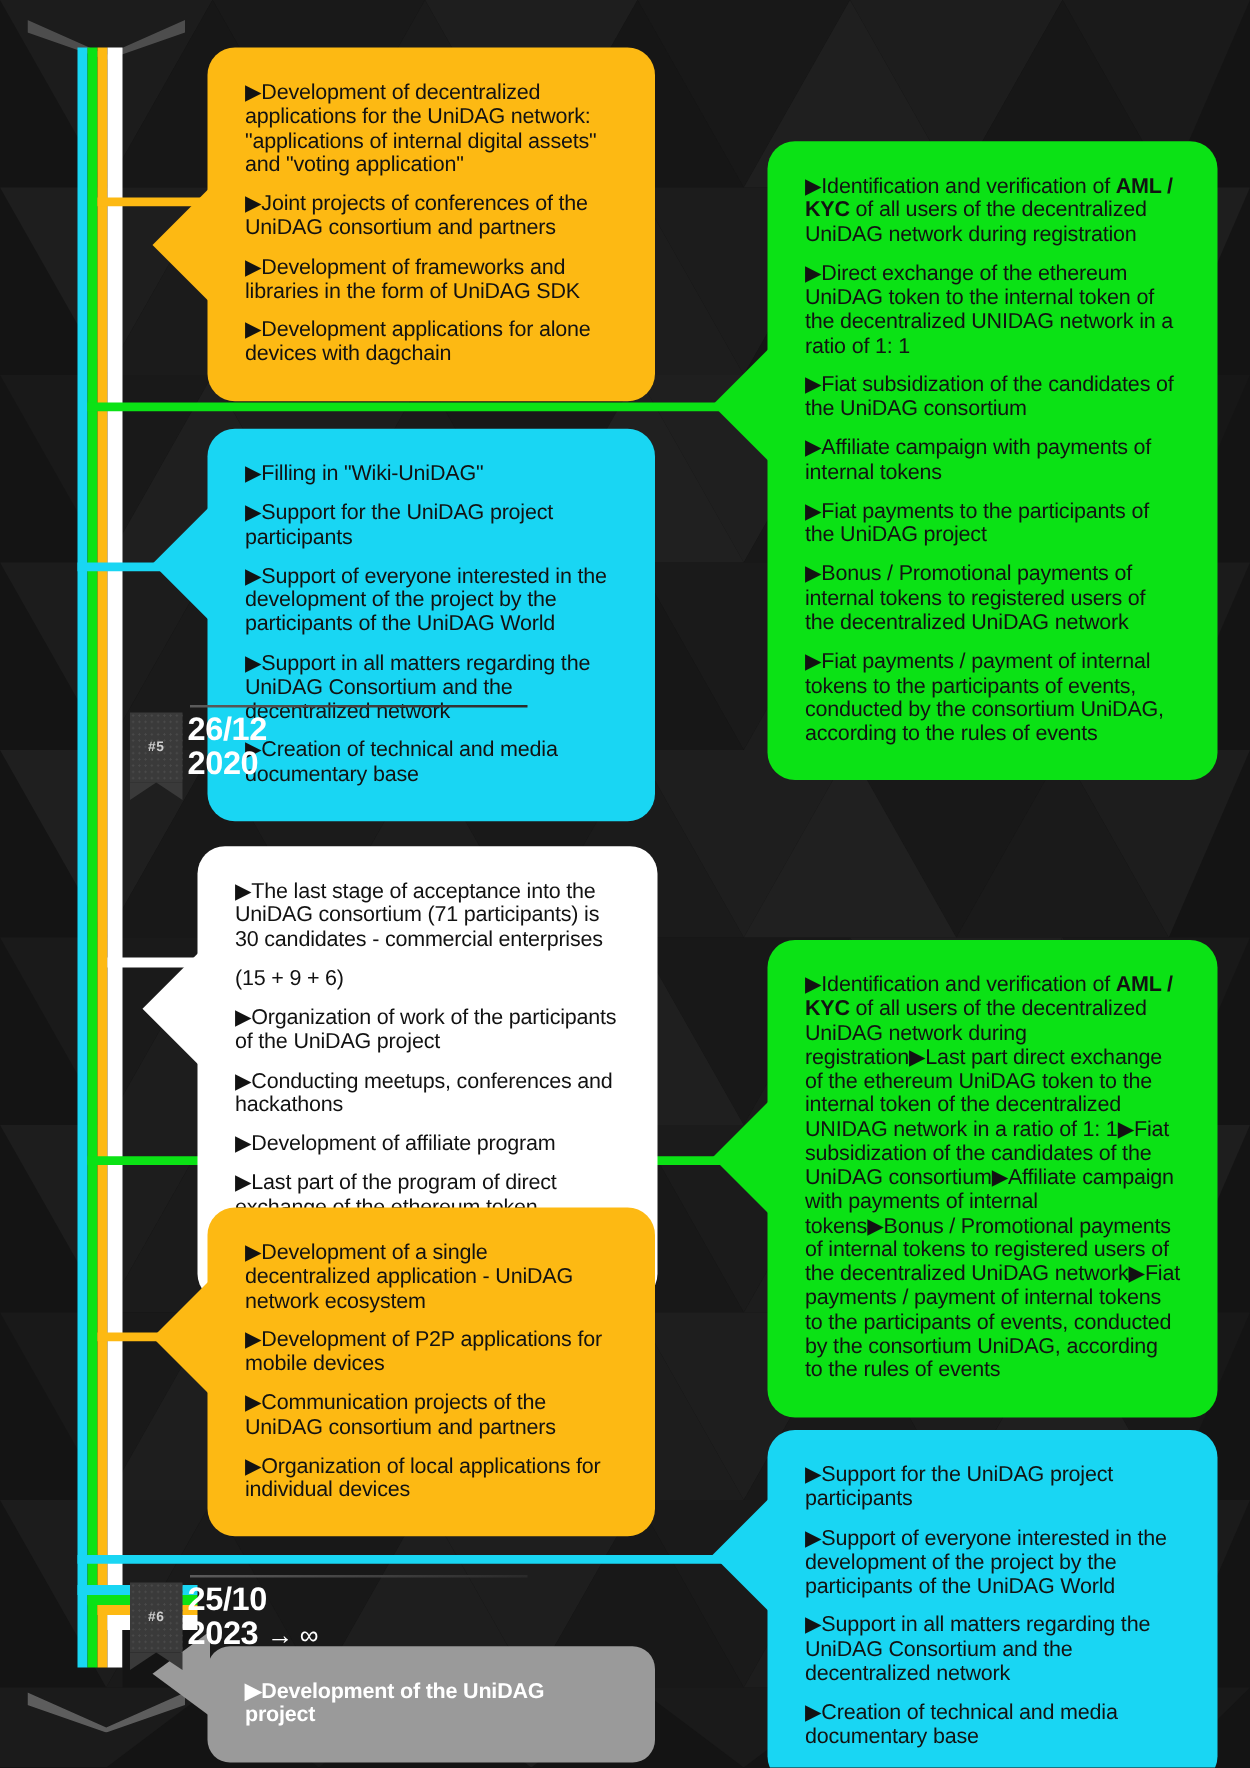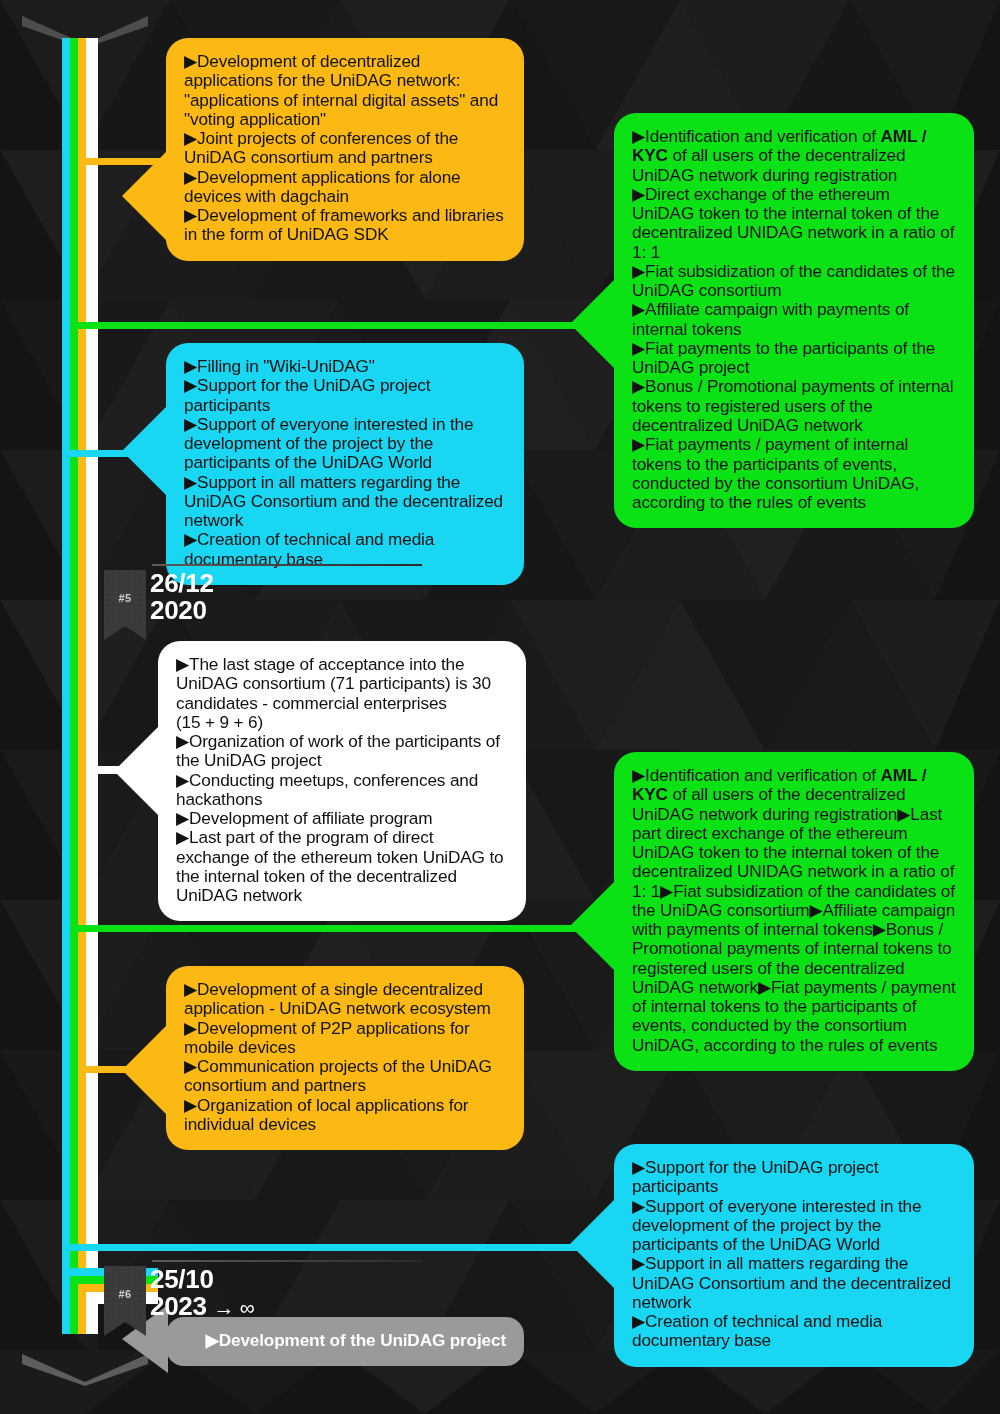--- a/index.html
+++ b/index.html
@@ -41,35 +41,35 @@
   
   .longline { position:absolute; height:7px; left:70px; z-index:4; background:var(--c-green); }
 
   
   .bubble {
     position:absolute; border-radius:22px; z-index:5;
     padding:14px 18px 16px 18px;
     font-size:17.2px; line-height:1.12; color:#121212;
     letter-spacing:-0.15px;
   }
-  .bubble p { margin:0; }
+  .bubble p { margin:12px; }
   .bubble .tail {
     position:absolute; width:0; height:0; z-index:4;
     border-top:46px solid transparent;
     border-bottom:46px solid transparent;
   }
   .bubble.left-tail .tail { left:-44px; border-right:46px solid currentColor; }
 
   .b-orange { background:var(--c-orange); color:var(--c-orange); }
   .b-cyan   { background:var(--c-cyan);   color:var(--c-cyan); }
   .b-green  { background:var(--c-green);  color:var(--c-green); }
   .b-white  { background:var(--c-white);  color:var(--c-white); }
   .b-grey   { background:var(--c-grey);   color:var(--c-grey); }
   .bubble .txt { color:#121212; position:relative; z-index:2; }
-  .b-grey .txt { color:#ffffff; font-weight:bold;text-align:right; }
+  .b-grey .txt { color:#ffffff; font-weight:bold; }
   .bold { font-weight:bold; }
 
   
   .marker { position:absolute; z-index:6; display:flex; align-items:flex-start; }
   .ribbon {
     width:42px; height:56px; background:#3A3A3A; position:relative; flex:none;
     display:flex; align-items:center; justify-content:center;
     background-image:radial-gradient(#4a4a4a 0.9px, transparent 1px);
     background-size:5px 5px;
   }
@@ -247,22 +247,22 @@
 
   <div class="stub" style="left:78px;top:1066px;width:92px;background:var(--c-orange);"></div>
 
   <div class="stub" style="left:62px;top:1244px;width:560px;background:var(--c-cyan);"></div>
 
   <div class="bubble b-orange left-tail" style="left:166px;top:38px;width:358px;">
     <span class="tail" style="top:112px;"></span>
     <div class="txt">
       <p>▶Development of decentralized applications for the UniDAG network: "applications of internal digital assets" and "voting application"</p>
       <p>▶Joint projects of conferences of the UniDAG consortium and partners</p>
+      <p>▶Development of frameworks and libraries in the form of UniDAG SDK</p>
       <p>▶Development applications for alone devices with dagchain</p>
-      <p>▶Development of frameworks and libraries in the form of UniDAG SDK</p>
     </div>
   </div>
 
   <div class="bubble b-green left-tail" style="left:614px;top:113px;width:360px;">
     <span class="tail" style="top:165px;"></span>
     <div class="txt">
       <p><span>▶Identification and verification of <span class="bold">AML / KYC</span> of all users of the decentralized UniDAG network during registration</span></p>
       <p>▶Direct exchange of the ethereum UniDAG token to the internal token of the decentralized UNIDAG network in a ratio of 1: 1</p>
       <p>▶Fiat subsidization of the candidates of the UniDAG consortium</p>
       <p>▶Affiliate campaign with payments of internal tokens</p>
@@ -287,21 +287,21 @@
     <div class="ribbon">
       <span>#5</span>
     </div>
     <div class="datewrap">
       <div class="hr"></div>
       <div class="date">26/12</div>
       <div class="date">2020</div>
     </div>
   </div>
 
-  <div class="bubble b-white left-tail" style="left:158px;top:641px;width:368px;">
+  <div class="bubble b-white left-tail" style="left:158px;top:677px;width:368px;">
     <span class="tail" style="top:84px;"></span>
     <div class="txt">
       <p>▶The last stage of acceptance into the UniDAG consortium (71 participants) is 30 candidates - commercial enterprises</p>
       <p> (15 + 9 + 6)</p>
       <p>▶Organization of work of the participants of the UniDAG project</p>
       <p>▶Conducting meetups, conferences and hackathons</p>
       <p>▶Development of affiliate program</p>
       <p>▶Last part of the program of direct exchange of the ethereum token UniDAG to the internal token of the decentralized UniDAG network</p>
     </div>
   </div>

